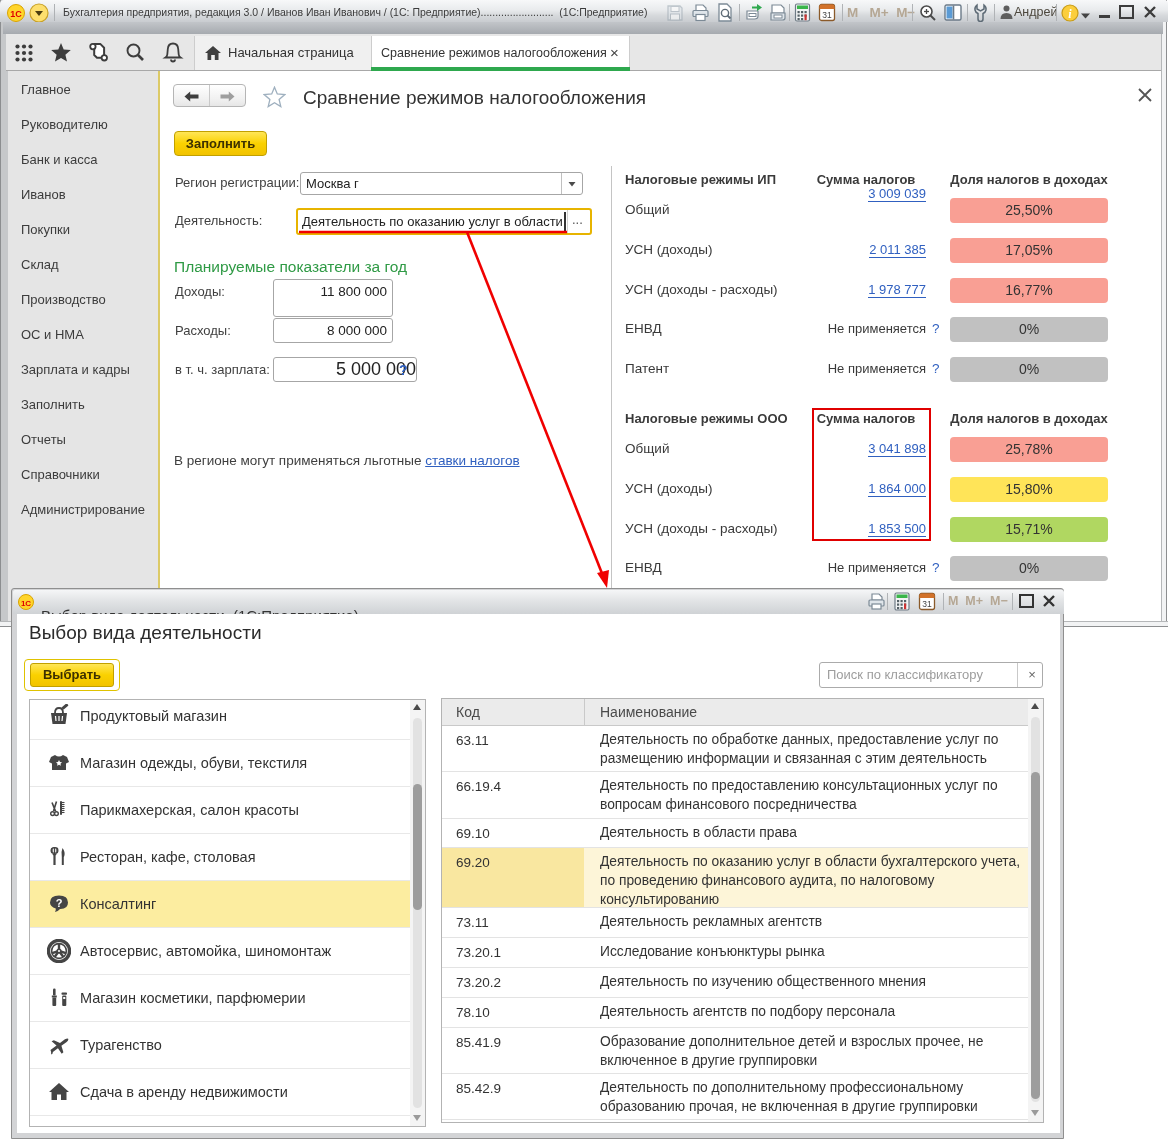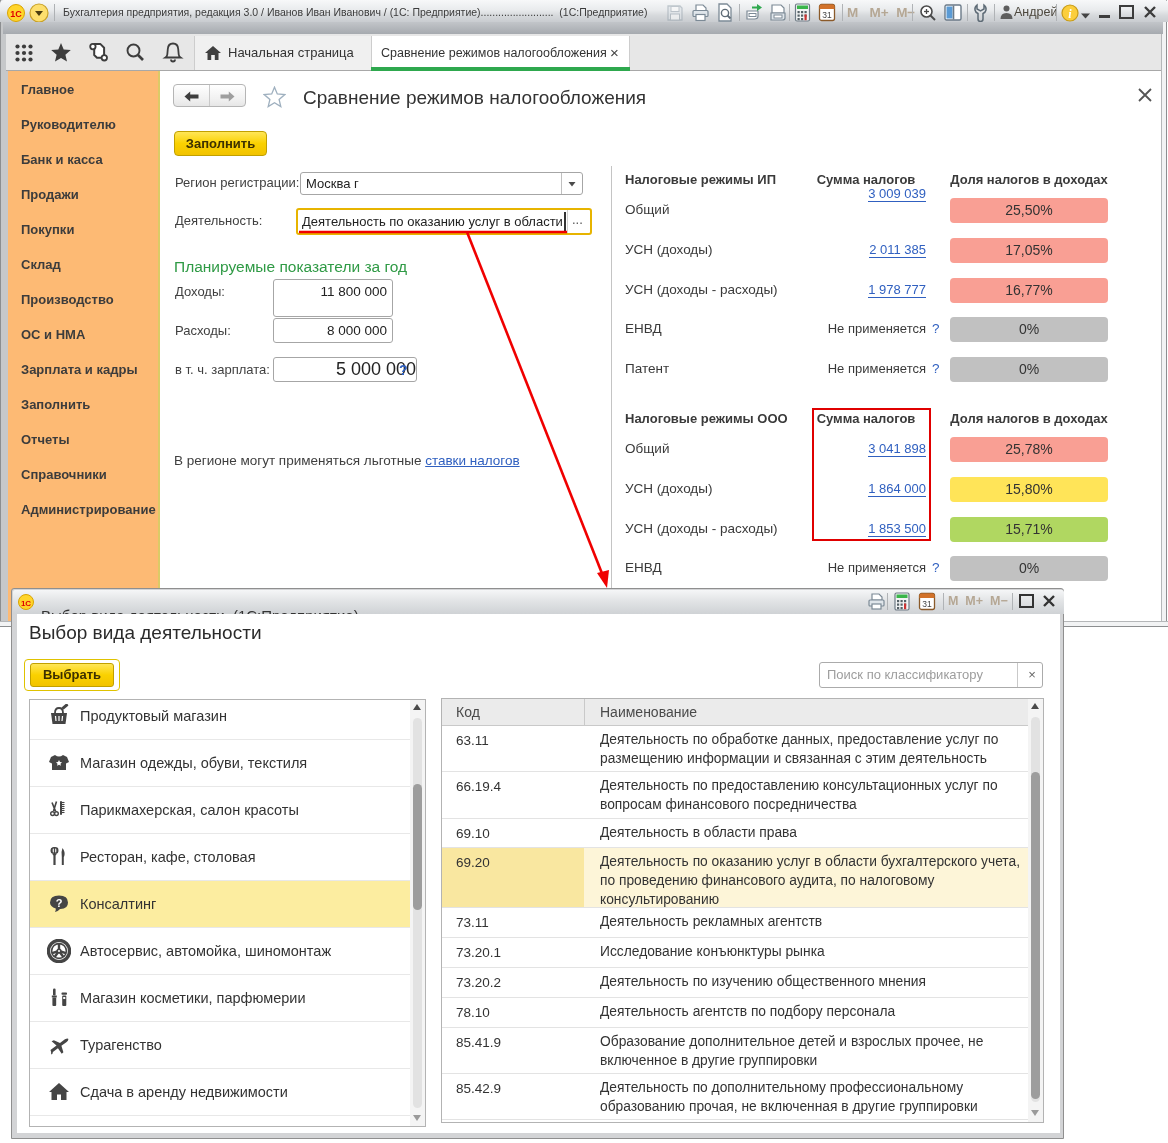--- a/index.html
+++ b/index.html
@@ -178,25 +178,25 @@
   <div class="a" style="left:194px;top:36px;width:177px;height:34px;background:#f0f0f0;border-left:1px solid #cdcdcd;box-sizing:border-box;"></div>
   <div class="a" style="left:371px;top:36px;width:259px;height:34px;background:#ffffff;border-left:1px solid #cdcdcd;border-right:1px solid #cdcdcd;box-sizing:border-box;"></div>
   <div class="a" style="left:371px;top:67px;width:259px;height:4px;background:#2ea84e;"></div>
   <svg class="a" style="left:204px;top:44px;" width="18" height="18" viewBox="0 0 18 18">
         <path d="M9 2 L17 9 L14.5 9 L14.5 16 L10.8 16 L10.8 11 L7.2 11 L7.2 16 L3.5 16 L3.5 9 L1 9 Z" fill="#3f3f3f"></path>
       </svg>
   <div class="a" style="left:228px;top:36px;width:140px;height:34px;line-height:34px;font-size:13px;color:#333;">Начальная страница</div>
   <div class="a" style="left:381px;top:36px;width:232px;height:34px;line-height:34px;font-size:12.5px;color:#333;white-space:nowrap;">Сравнение режимов налогообложения</div>
   <div class="a" style="left:610px;top:36px;width:18px;height:34px;line-height:34px;font-size:15px;color:#444;">×</div>
 
-  <div class="a" id="sidebar" style="left:8px;top:71px;width:150px;height:550px;background:#fdba74;border-right:2px solid #dcca67;box-sizing:content-box;font-weight:bold;">
+  <div class="a" id="sidebar" style="left:8px;top:71px;width:150px;height:550px;background:#e5e5e5;border-right:2px solid #dcca67;box-sizing:content-box;">
     <div class="a sbitem" style="top:9px;">Главное</div>
     <div class="a sbitem" style="top:44px;">Руководителю</div>
     <div class="a sbitem" style="top:79px;">Банк и касса</div>
-    <div class="a sbitem" style="top:114px;">Продажи</div>
+    <div class="a sbitem" style="top:114px;">Иванов</div>
     <div class="a sbitem" style="top:149px;">Покупки</div>
     <div class="a sbitem" style="top:184px;">Склад</div>
     <div class="a sbitem" style="top:219px;">Производство</div>
     <div class="a sbitem" style="top:254px;">ОС и НМА</div>
     <div class="a sbitem" style="top:289px;">Зарплата и кадры</div>
     <div class="a sbitem" style="top:324px;">Заполнить</div>
     <div class="a sbitem" style="top:359px;">Отчеты</div>
     <div class="a sbitem" style="top:394px;">Справочники</div>
     <div class="a sbitem" style="top:429px;">Администрирование</div>
   </div>

